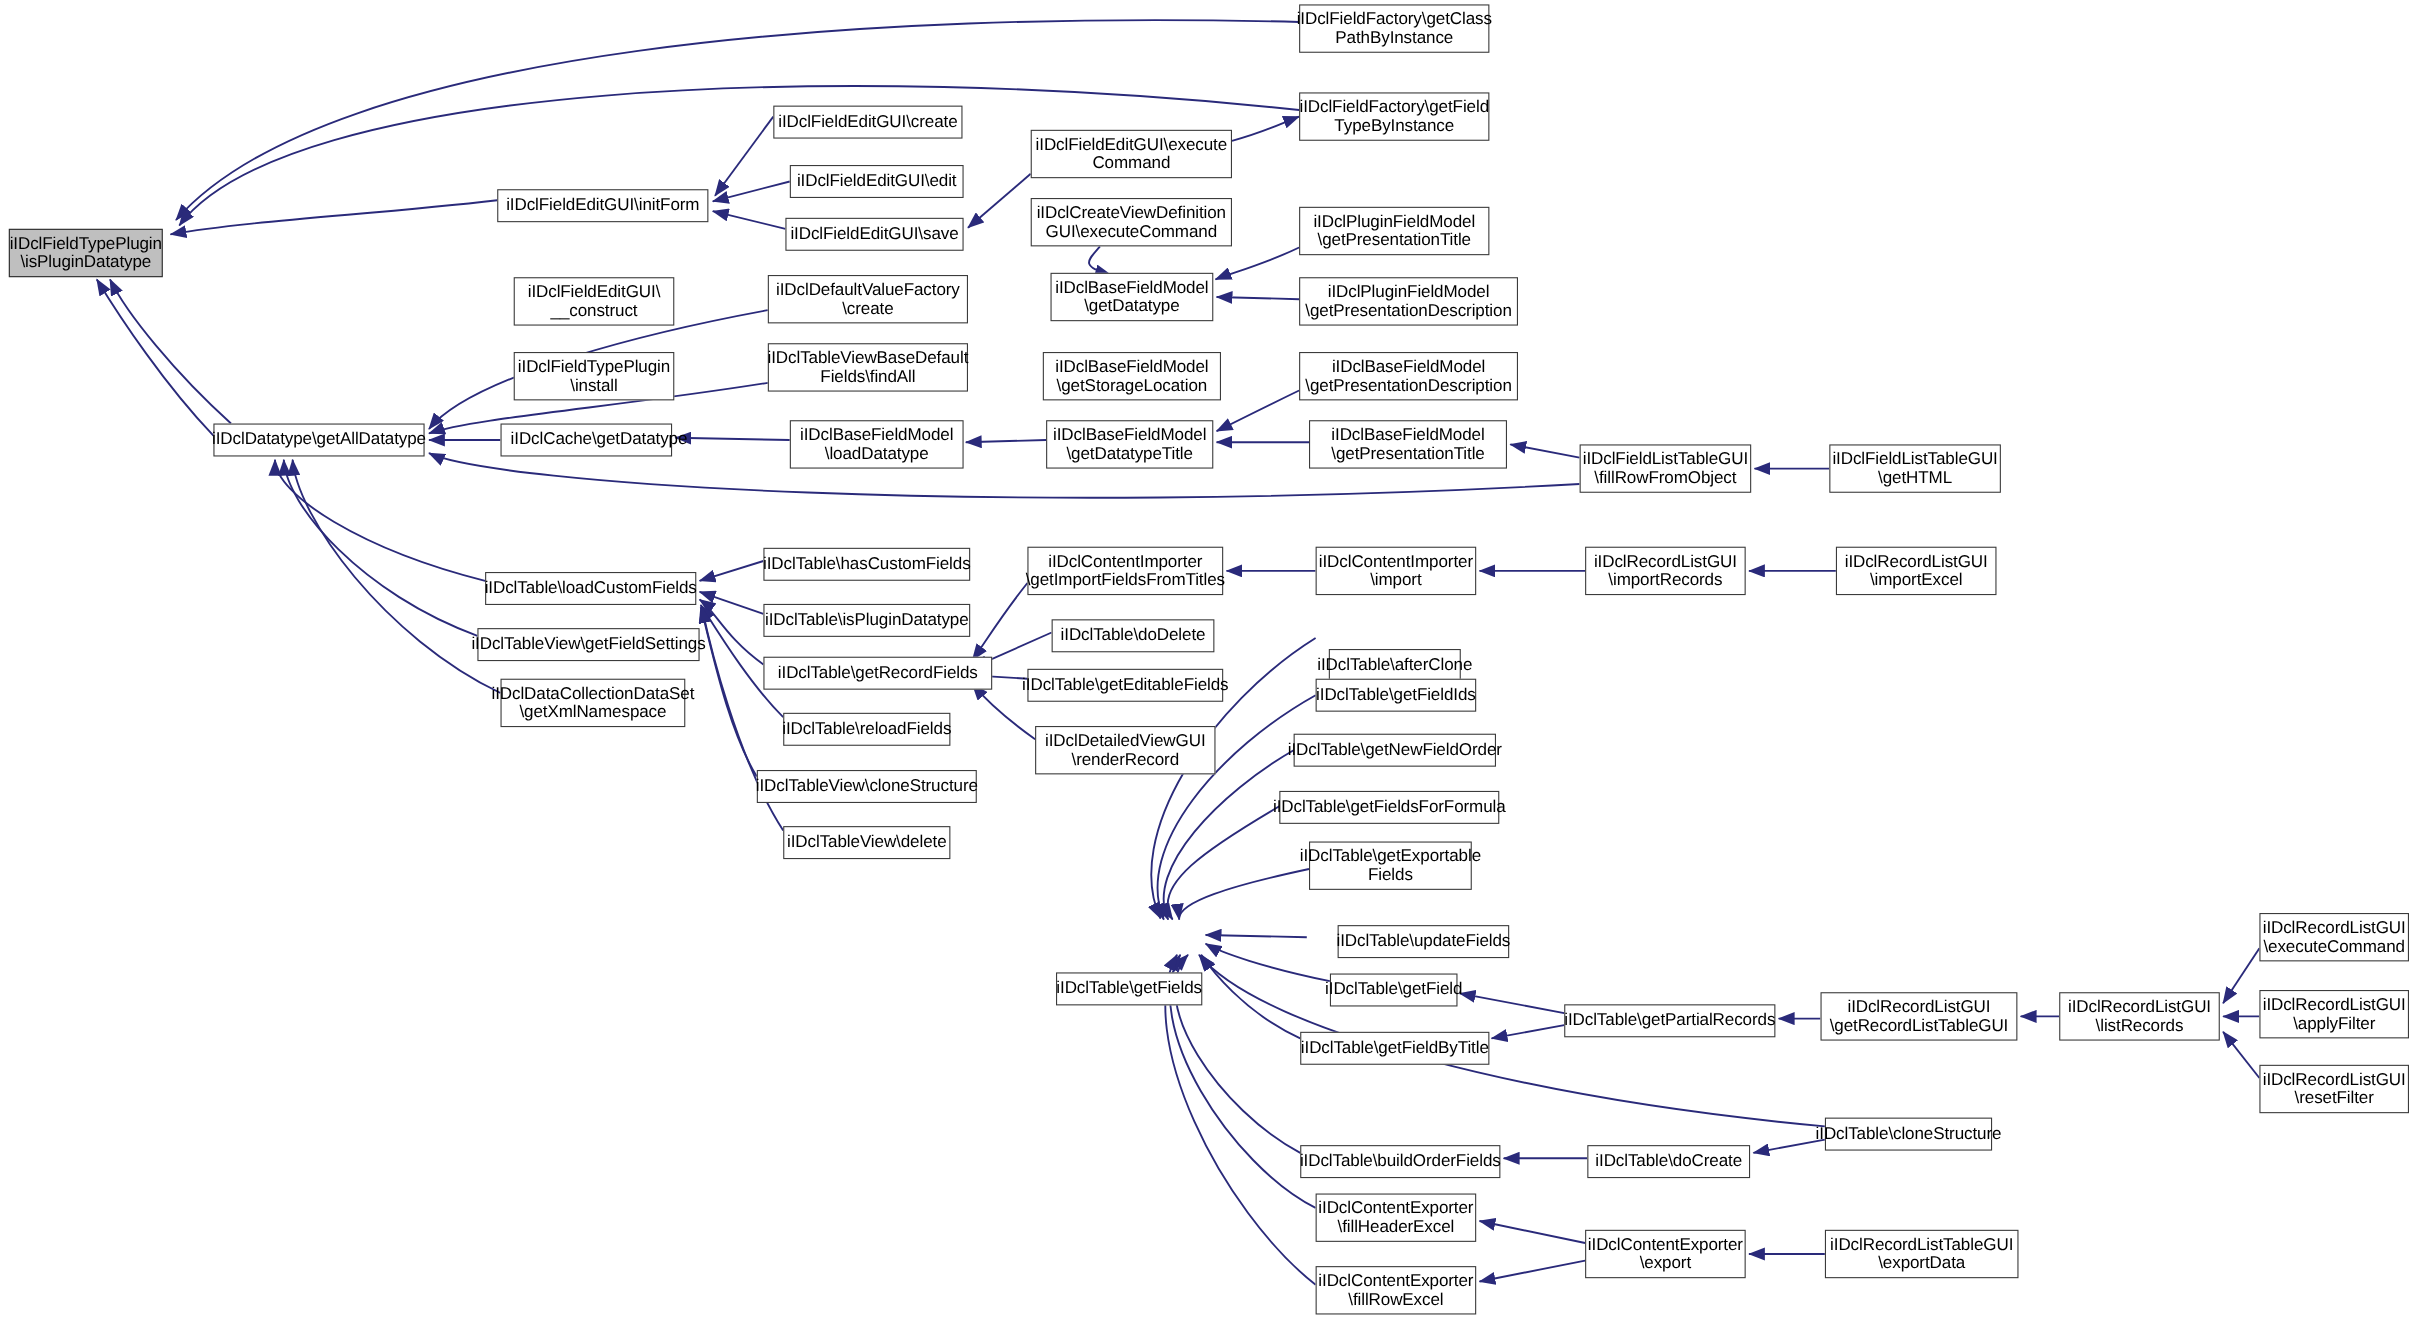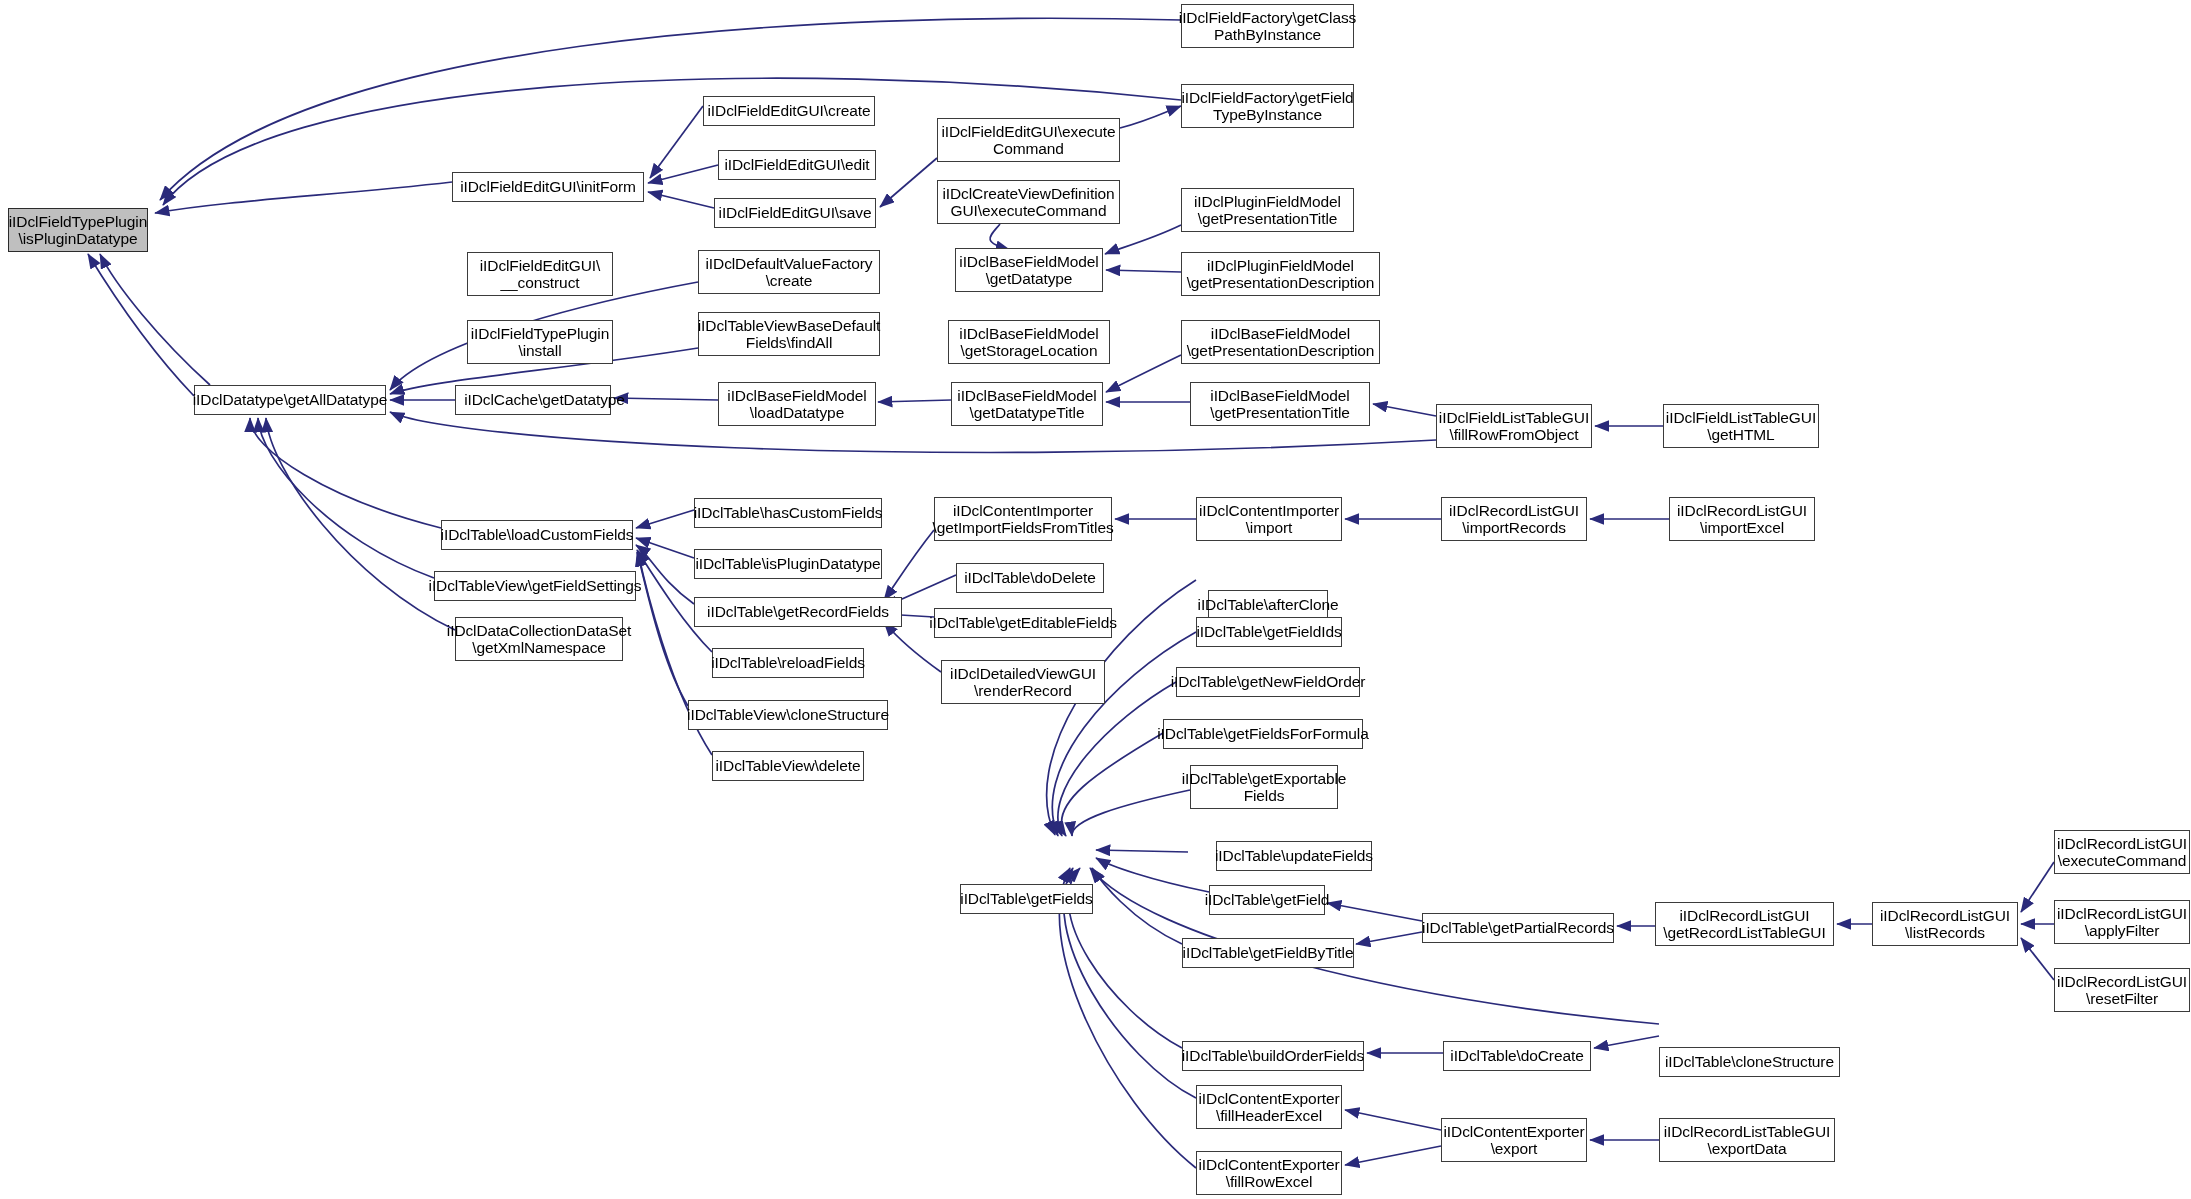--- a/index.html
+++ b/index.html
@@ -185,21 +185,21 @@
       <div class="node" style="left: 1655px; top: 902px; width: 179px; height: 44px;">iIDclRecordListGUI
 \getRecordListTableGUI</div>
       <div class="node" style="left: 1872px; top: 902px; width: 146px; height: 44px;">iIDclRecordListGUI
 \listRecords</div>
       <div class="node" style="left: 2054px; top: 830px; width: 136px; height: 44px;">iIDclRecordListGUI
 \executeCommand</div>
       <div class="node" style="left: 2054px; top: 900px; width: 136px; height: 44px;">iIDclRecordListGUI
 \applyFilter</div>
       <div class="node" style="left: 2054px; top: 968px; width: 136px; height: 44px;">iIDclRecordListGUI
 \resetFilter</div>
-      <div class="node" style="left: 1659px; top: 1016px; width: 181px; height: 30px; margin-top: 31px;">iIDclTable\cloneStructure</div>
+      <div class="node" style="left: 1659px; top: 1016px; width: 152px; height: 30px;">iIDclTable\cloneStructure</div>
       <div class="node" style="left: 1182px; top: 1041px; width: 182px; height: 30px;">iIDclTable\buildOrderFields</div>
       <div class="node" style="left: 1443px; top: 1041px; width: 148px; height: 30px;">iIDclTable\doCreate</div>
       <div class="node" style="left: 1196px; top: 1085px; width: 146px; height: 44px;">iIDclContentExporter
 \fillHeaderExcel</div>
       <div class="node" style="left: 1196px; top: 1151px; width: 146px; height: 44px;">iIDclContentExporter
 \fillRowExcel</div>
       <div class="node" style="left: 1441px; top: 1118px; width: 146px; height: 44px;">iIDclContentExporter
 \export</div>
       <div class="node" style="left: 1659px; top: 1118px; width: 176px; height: 44px;">iIDclRecordListTableGUI
 \exportData</div>

